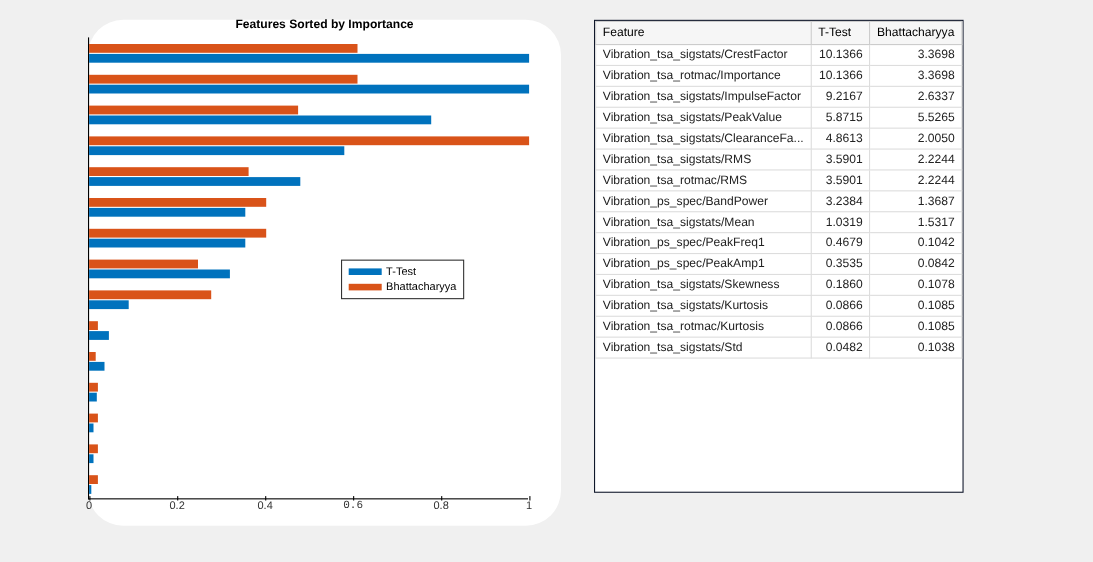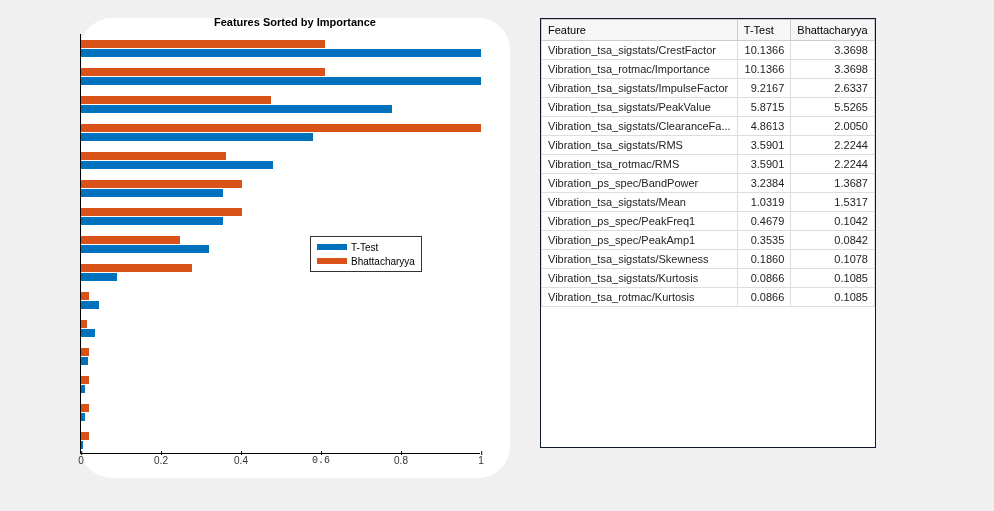--- a/index.html
+++ b/index.html
@@ -290,17 +290,22 @@
           <tr>
             <td>Vibration_tsa_sigstats/Kurtosis</td>
             <td class="num">0.0866</td>
             <td class="num">0.1085</td>
           </tr>
           <tr>
             <td>Vibration_tsa_rotmac/Kurtosis</td>
             <td class="num">0.0866</td>
             <td class="num">0.1085</td>
           </tr>
+          <tr>
+            <td>Vibration_tsa_sigstats/Std</td>
+            <td class="num">0.0482</td>
+            <td class="num">0.1038</td>
+          </tr>
         </tbody>
     </table>
   </div>
 
 </div>
 
 </body></html>

